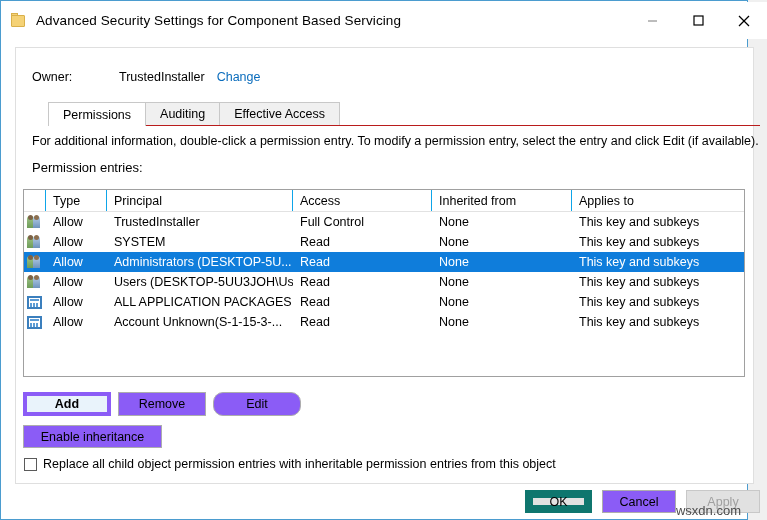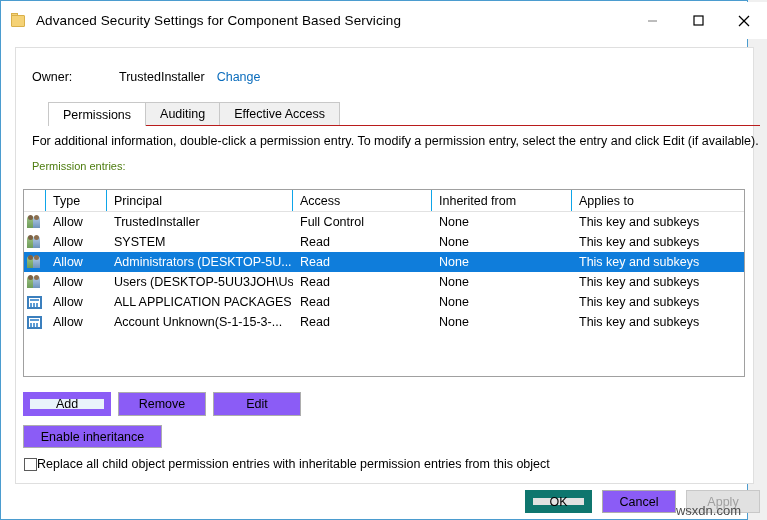--- a/index.html
+++ b/index.html
@@ -146,22 +146,22 @@
   .info-text {
     position: absolute;
     left: 16px; top: 86px;
     font-size: 12.5px;
     color: #000;
     white-space: nowrap;
   }
   .entries-label {
     position: absolute;
     left: 16px; top: 112px;
-    font-size: 11px;
-    color: #4d7c0f;
+    font-size: 13px;
+    color: #000000;
   }
 
   
   .listbox {
     position: absolute;
     left: 7px; top: 141px;
     width: 722px; height: 188px;
     background: #ffffff;
     border: 1px solid #a0a0a0;
     box-sizing: border-box;
@@ -262,48 +262,50 @@
     color: #000;
     display: flex;
     align-items: center;
     justify-content: center;
     box-sizing: border-box;
     cursor: default;
     padding: 0;
   }
   .btn.focus {
     background: #e9f3fb;
-    border: 7px solid #8b5cf6;
+    border: 4px solid #8b5cf6;
+    font-weight: bold;
   }
   .btn.default {
     background: #e1e1e1;
     border: 8px solid #0f766e;
   }
   .btn.disabled { color: #a0a0a0; }
 
   .btn-add     { position: absolute; left: 7px;   top: 344px; width: 88px; height: 24px; }
   .btn-remove  { position: absolute; left: 102px; top: 344px; width: 88px; height: 24px; }
-  .btn-edit    { position: absolute; left: 197px; top: 344px; width: 88px; height: 24px; }
+  .btn-edit    { position: absolute; left: 197px; top: 344px; width: 88px; height: 24px; border-radius: 10px; }
   .btn-inherit { position: absolute; left: 7px;   top: 377px; width: 139px; height: 23px; }
 
   .checkrow {
     position: absolute;
     left: 8px; top: 409px;
     display: flex;
     align-items: center;
   }
   .checkbox {
     width: 13px; height: 13px;
     background: #ffffff;
     border: 1px solid #5a5a5a;
     box-sizing: border-box;
     flex: none;
     cursor: default;
   }
   .checkrow .lbl {
+    margin-left: 6px;
     font-size: 12.5px;
     color: #000;
     white-space: nowrap;
   }
 
   
   .btn-ok     { position: absolute; left: 524px; top: 489px; width: 67px; height: 23px; }
   .btn-cancel { position: absolute; left: 601px; top: 489px; width: 74px; height: 23px; }
   .btn-apply  { position: absolute; left: 685px; top: 489px; width: 74px; height: 23px;
                 background: #e1e1e1; border: 1px solid #c8c8c8; }

